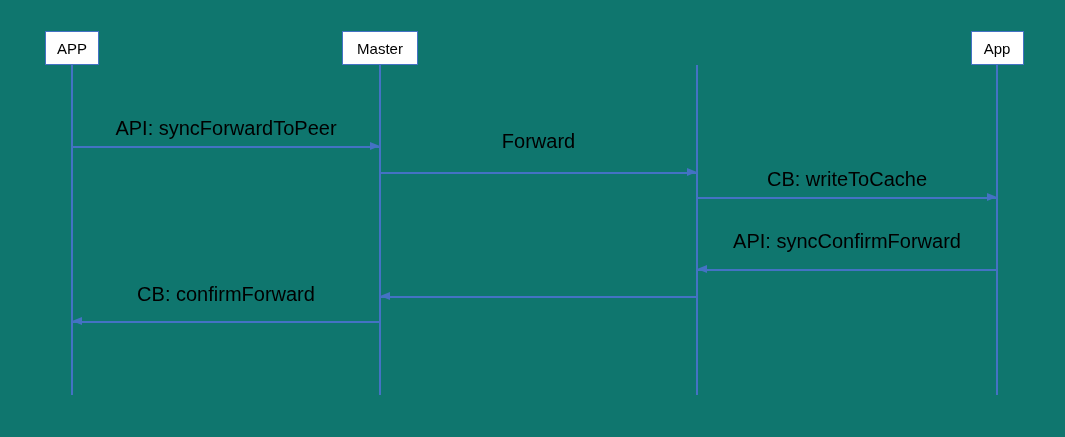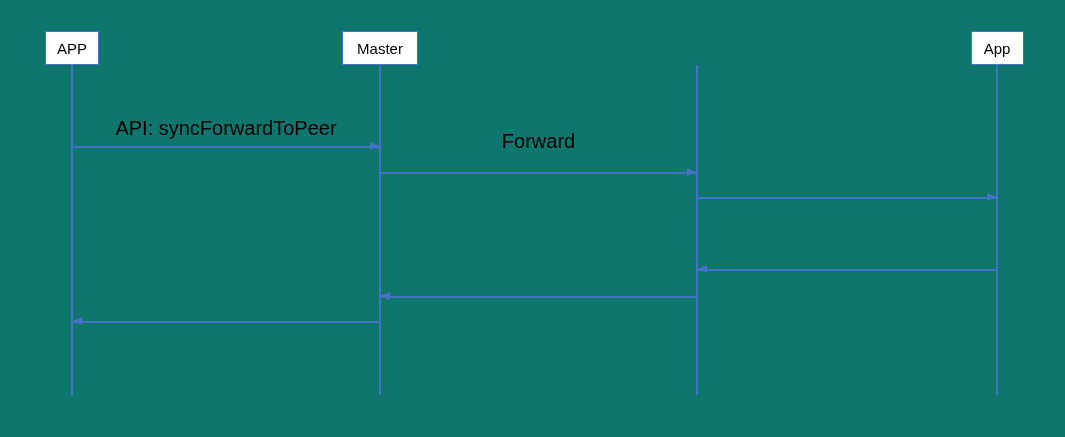--- a/index.html
+++ b/index.html
@@ -84,19 +84,22 @@
     </div>
     <div class="lifeline" style="left: 996.25px; top: 65px; height: 330px;"></div>
     <div class="msg-line" style="left: 72px; top: 146px; width: 308px;"></div>
     <div class="arrowhead right" style="top: 142px; left: 370px;"></div>
     <div class="msg-label" style="left: 66px; top: 119px;">API: syncForwardToPeer</div>
     <div class="msg-line" style="left: 380px; top: 172px; width: 317px;"></div>
     <div class="arrowhead right" style="top: 168px; left: 687px;"></div>
     <div class="msg-label" style="left: 378.5px; top: 132px;">Forward</div>
     <div class="msg-line" style="left: 697px; top: 197px; width: 300px;"></div>
     <div class="arrowhead right" style="top: 193px; left: 987px;"></div>
+    <div class="msg-label" style="left: 687px; top: 170px;">CB: writeToCache</div>
     <div class="msg-line" style="left: 697px; top: 269px; width: 300px;"></div>
     <div class="arrowhead left" style="top: 265px; left: 697px;"></div>
+    <div class="msg-label" style="left: 687px; top: 232px;">API: syncConfirmForward</div>
     <div class="msg-line" style="left: 380px; top: 296px; width: 317px;"></div>
     <div class="arrowhead left" style="top: 292px; left: 380px;"></div>
     <div class="msg-line" style="left: 72px; top: 321px; width: 308px;"></div>
     <div class="arrowhead left" style="top: 317px; left: 72px;"></div>
+    <div class="msg-label" style="left: 66px; top: 285px;">CB: confirmForward</div>
   </div>
 
 </body></html>

